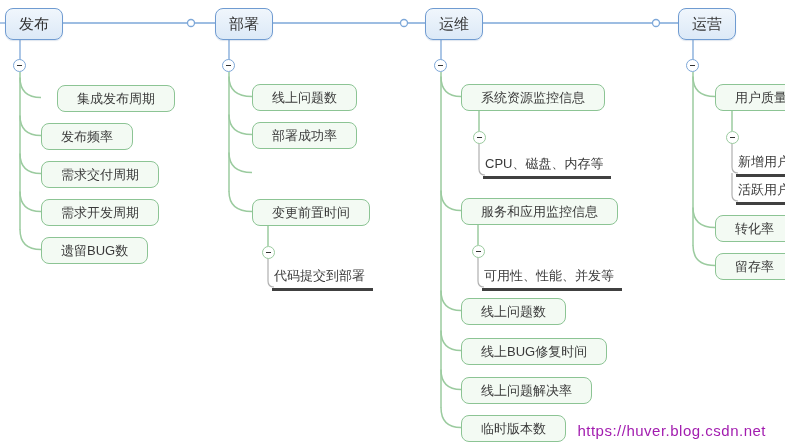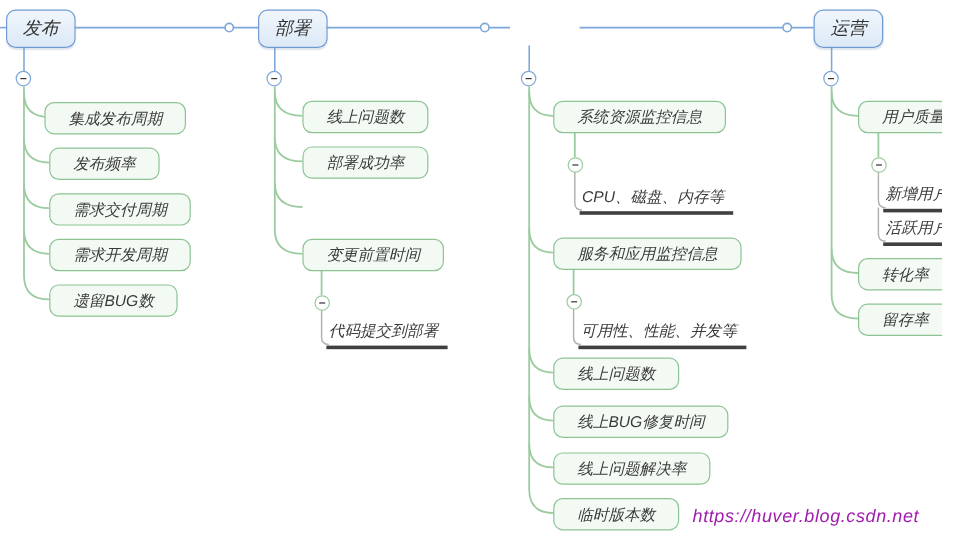--- a/index.html
+++ b/index.html
@@ -1,18 +1,18 @@
 <!DOCTYPE html>
 <html><head>
 <meta charset="utf-8">
 <style>
   html,body{margin:0;padding:0;background:#fff;}
   #canvas{
     position:relative;width:785px;height:447px;overflow:hidden;
-    font-family:"Liberation Sans","DejaVu Sans",sans-serif;background:#fff;font-style:italic;
+    font-family:"Liberation Sans","DejaVu Sans",sans-serif;background:#fff;
   }
   svg.wires{position:absolute;left:0;top:0;width:812px;height:447px;}
   .top-node{
     position:absolute;height:30px;line-height:30px;padding:0 13px;
     background:linear-gradient(180deg,#f0f6fc 0%,#dce9f7 100%);
     border:1px solid #6f9bd1;border-radius:8px;
     font-size:15px;color:#333;white-space:nowrap;cursor:default;
     box-shadow:0 1px 1px rgba(120,150,190,.25);
   }
   .child-node{
@@ -98,36 +98,37 @@
       <path d="M268,258 V281 Q268,287 274,287"></path>
       <path d="M479,143 V169 Q479,175 485,175"></path>
       <path d="M478,257 V281 Q478,287 484,287"></path>
       <path d="M732,143 V167 Q732,173 738,173"></path>
       <path d="M732,173 V195 Q732,201 738,201"></path>
     </g>
   </svg>
 
   <div class="top-node" style="left:5px;top:8px">发布</div>
   <div class="top-node" style="left:215px;top:8px">部署</div>
+  <div class="top-node" style="left:425px;top:8px">运维</div>
   <div class="top-node" style="left:678px;top:8px">运营</div>
 
   <div class="minus blue" style="left:13px;top:59px">
       <i></i>
     </div>
   <div class="minus blue" style="left:222px;top:59px">
       <i></i>
     </div>
   <div class="minus blue" style="left:434px;top:59px">
       <i></i>
     </div>
   <div class="minus blue" style="left:686px;top:59px">
       <i></i>
     </div>
 
-  <div class="child-node" style="left:37px;top:85px">集成发布周期</div>
+  <div class="child-node" style="left:57px;top:85px">集成发布周期</div>
   <div class="child-node" style="left:41px;top:123px">发布频率</div>
   <div class="child-node" style="left:41px;top:161px">需求交付周期</div>
   <div class="child-node" style="left:41px;top:199px">需求开发周期</div>
   <div class="child-node" style="left:41px;top:237px">遗留BUG数</div>
 
   <div class="child-node" style="left:252px;top:84px">线上问题数</div>
   <div class="child-node" style="left:252px;top:122px">部署成功率</div>
   <div class="child-node" style="left:252px;top:199px">变更前置时间</div>
   <div class="minus green" style="left:262px;top:246px">
       <i></i>

